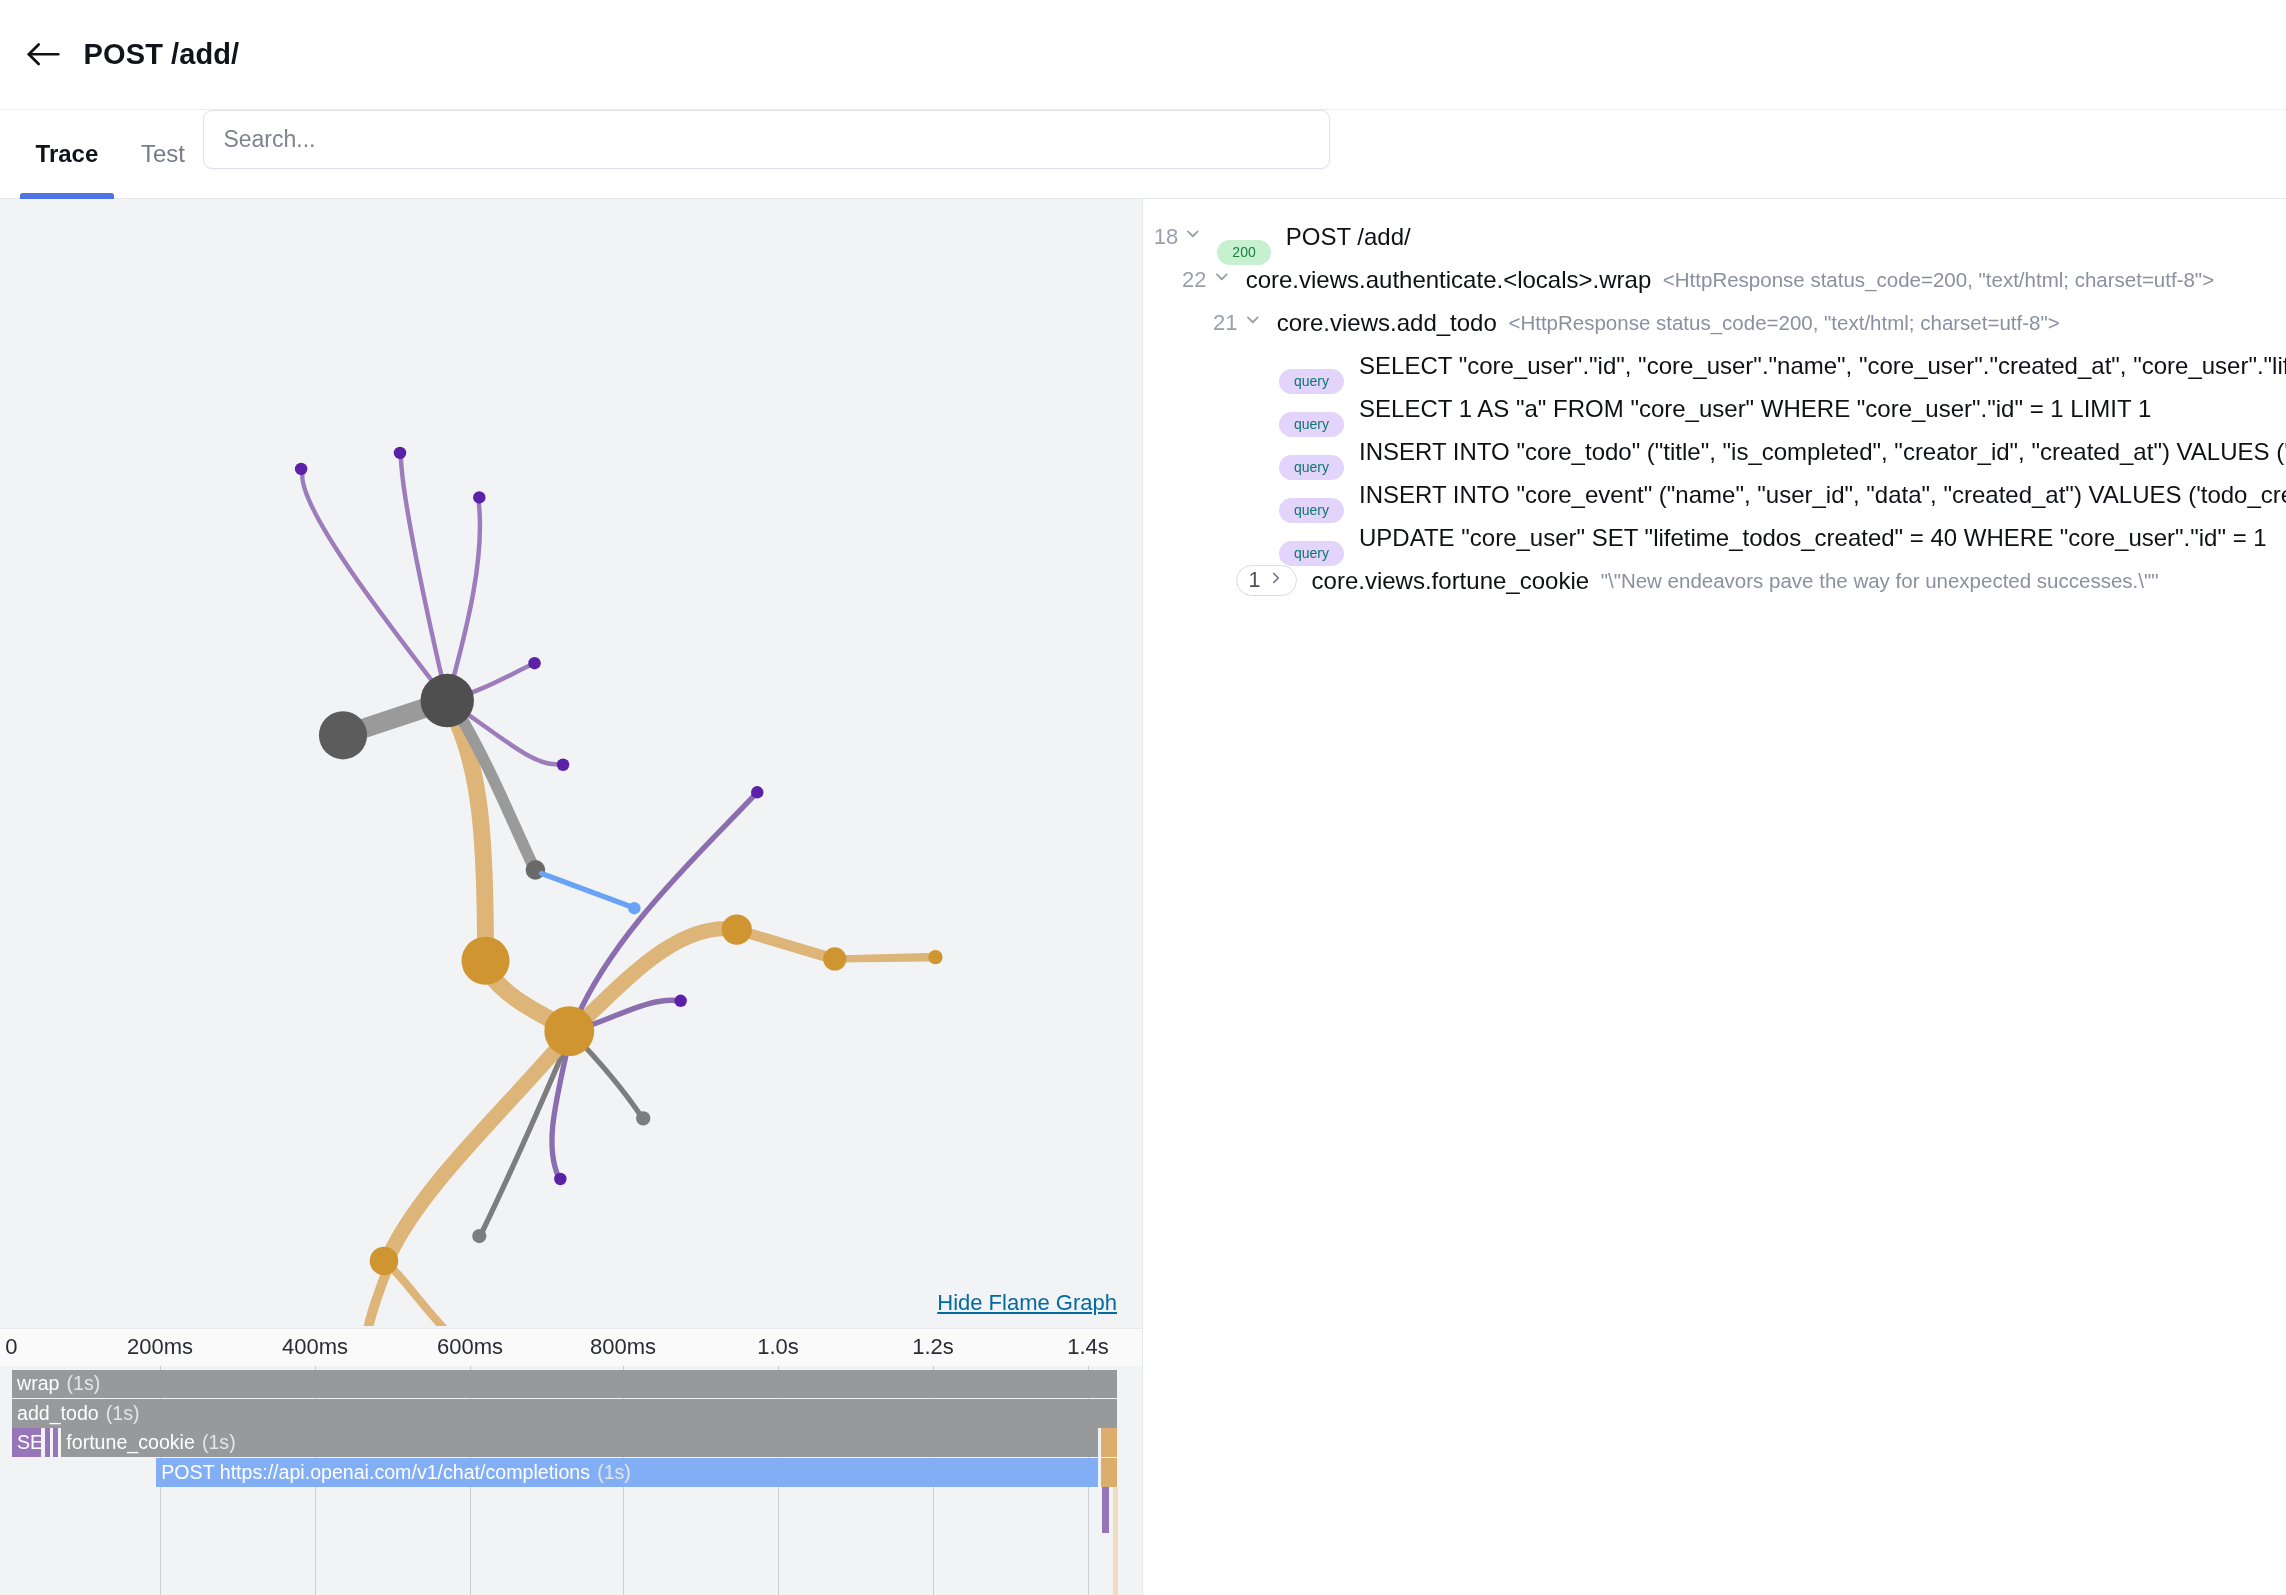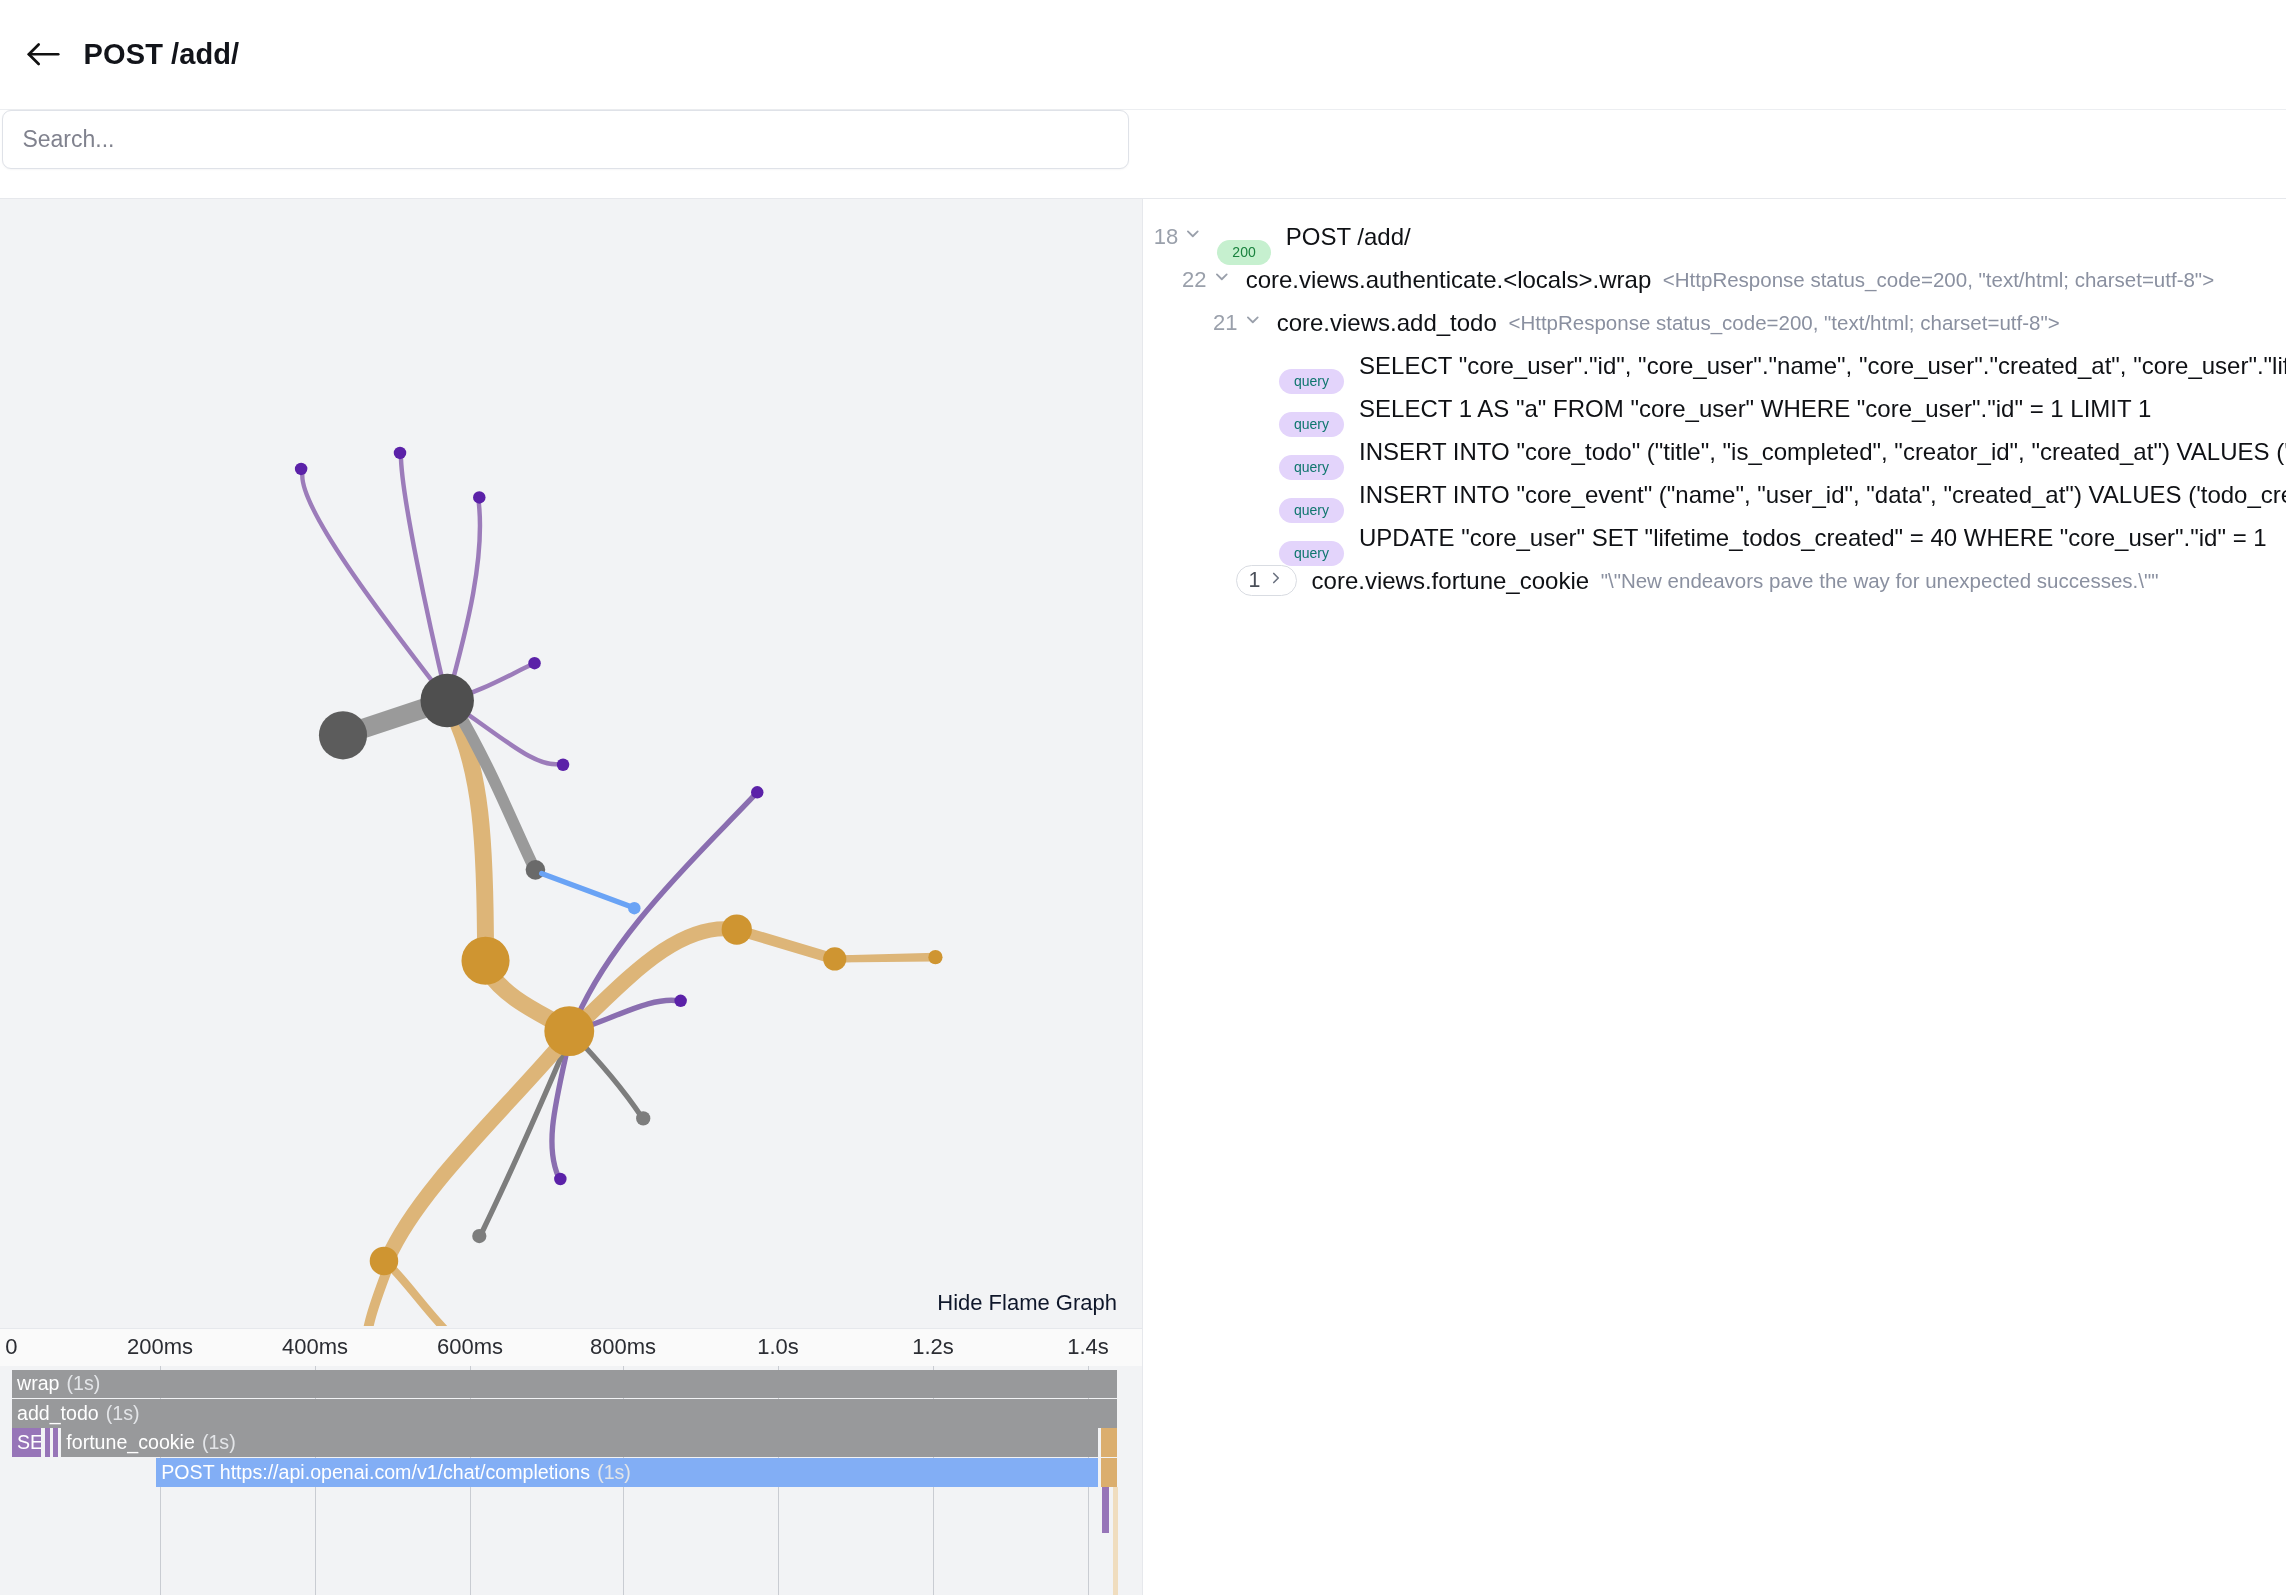--- a/index.html
+++ b/index.html
@@ -111,23 +111,24 @@
     position: relative;
     background: #f2f3f5;
     overflow: hidden;
   }
   .graph-area svg { display: block; }
   .hide-flame {
     position: absolute;
     right: 25px;
     bottom: 12.5px;
     font-size: 22px;
-    color: #0f172a;
+    color: #0369a1;
     cursor: pointer;
     user-select: none;
+    text-decoration: underline;
   }
 
   
   .flame {
     height: 267px;
     background: #fafafa;
     position: relative;
     border-top: 0.9px solid #e6e8ec;
   }
   .flame-axis {
@@ -251,20 +252,24 @@
   <div class="back-btn">
     <svg width="36" height="28.5" viewBox="0 0 40 32">
       <path d="M3 16 H36" stroke="#111" stroke-width="3" fill="none" stroke-linecap="round"></path>
       <path d="M14 5 L3 16 L14 27" stroke="#111" stroke-width="3" fill="none" stroke-linecap="round" stroke-linejoin="round"></path>
     </svg>
   </div>
   <div class="page-title">POST /add/</div>
 </div>
 
 <div class="tabstrip">
+  <div class="tabs">
+    <div class="tab active">Trace</div>
+    <div class="tab">Test</div>
+  </div>
   <div class="search-wrap">
     <input class="search-box" type="text" placeholder="Search..." style="">
   </div>
 </div>
 
 <div class="main">
 
   <div class="left-pane">
 
     <div class="graph-area">

